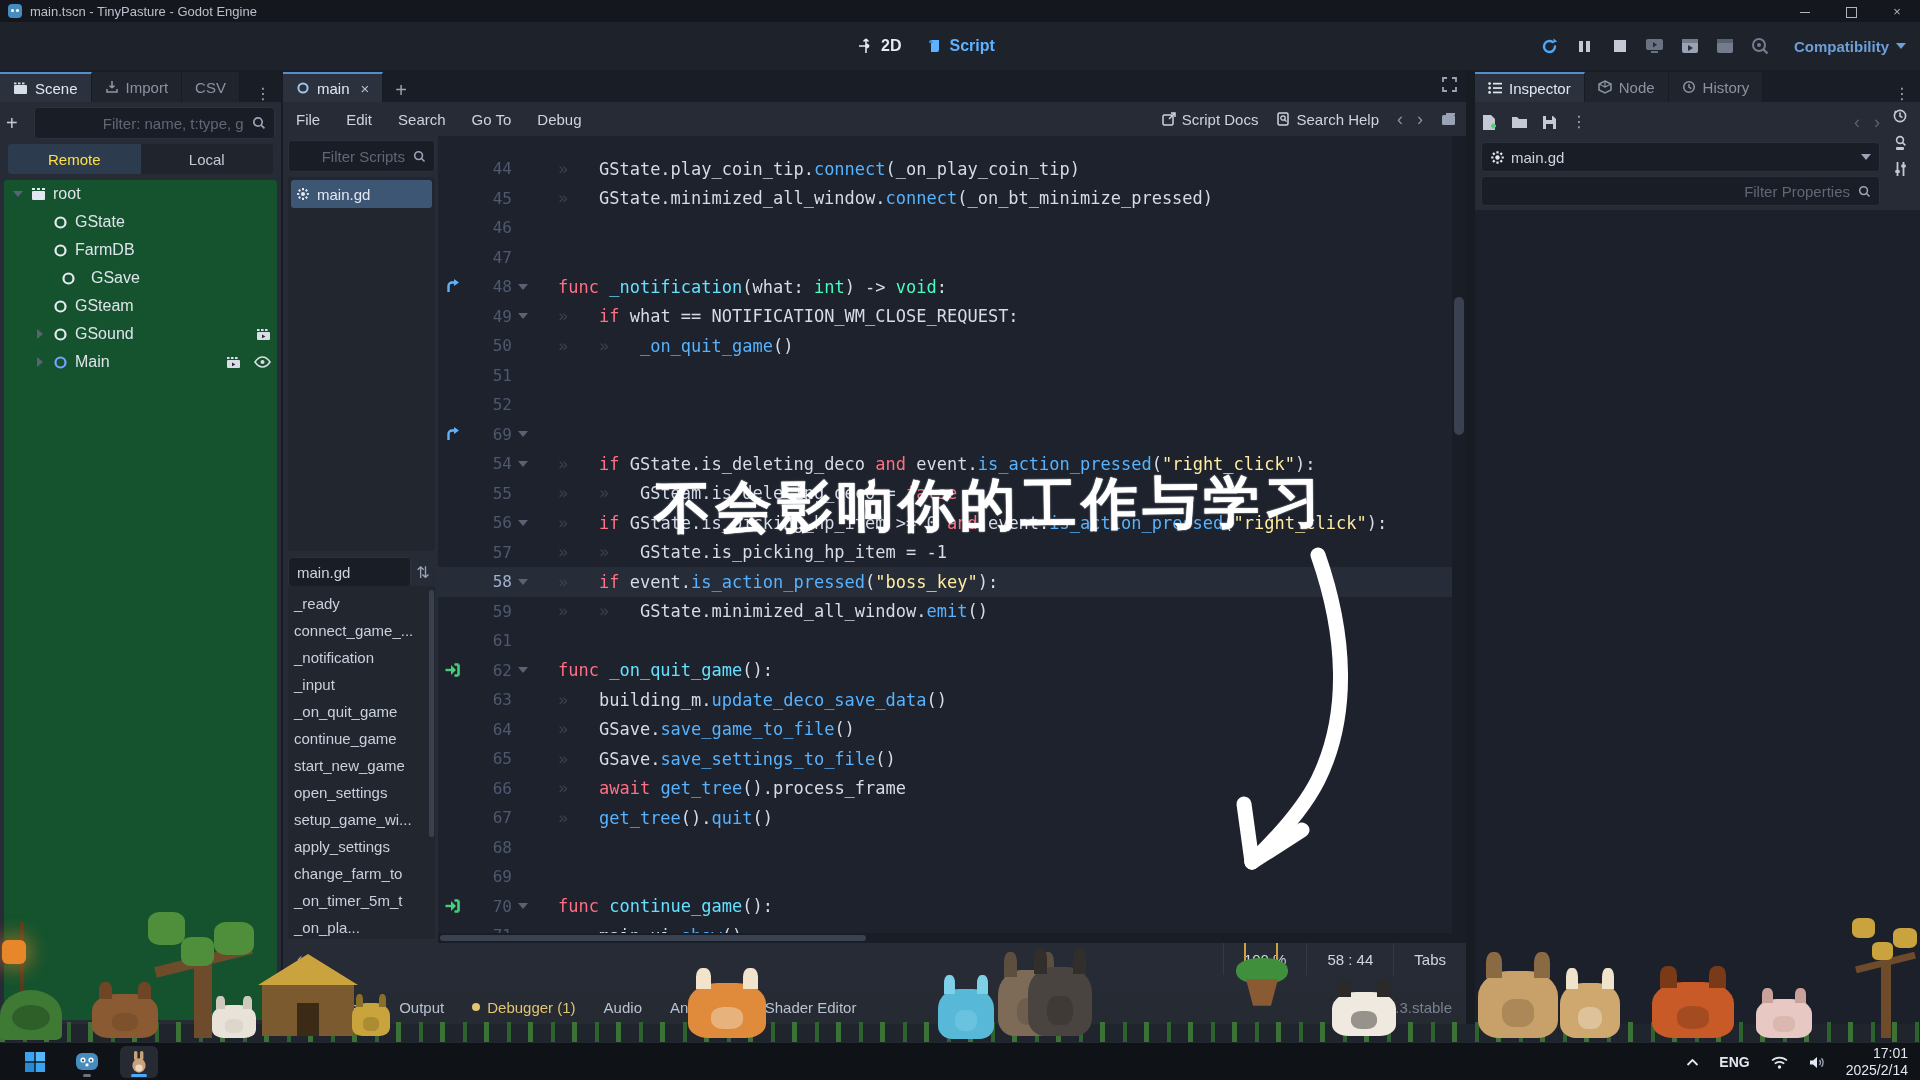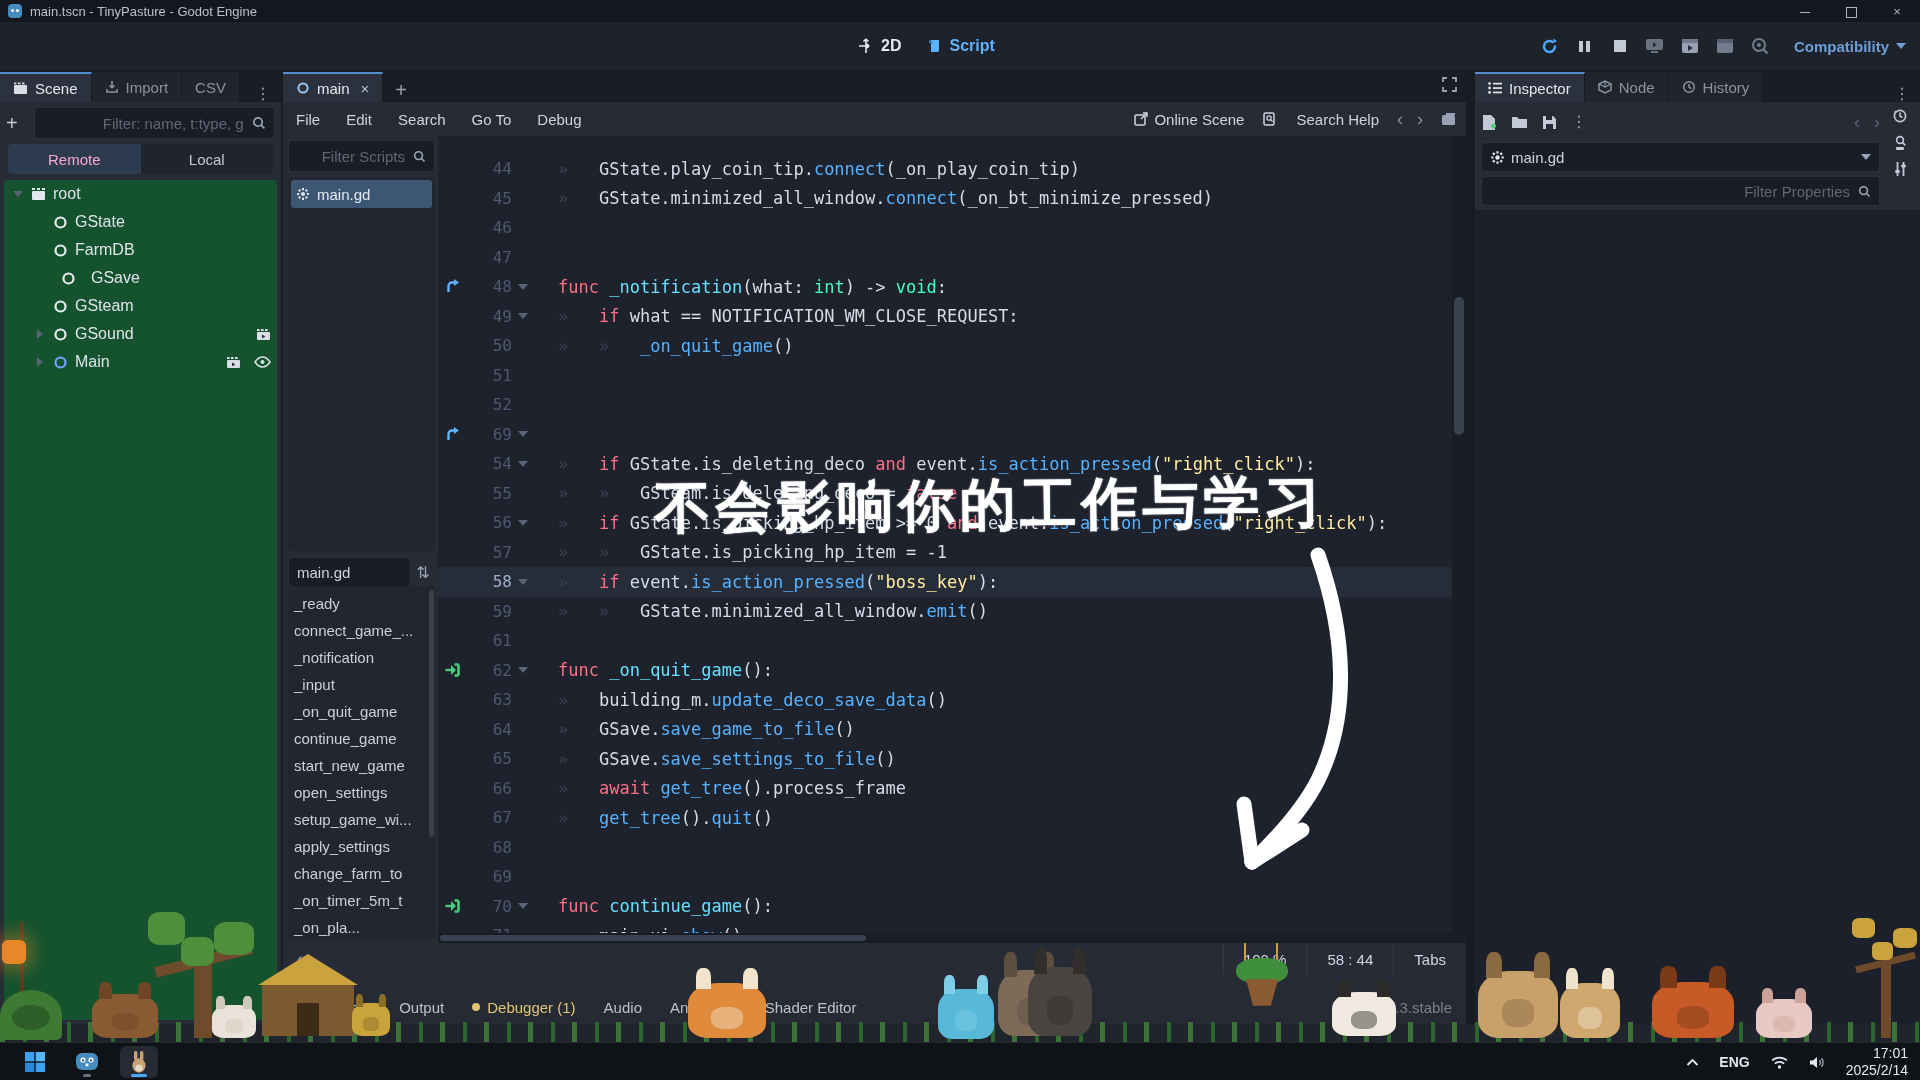--- a/index.html
+++ b/index.html
@@ -29,21 +29,21 @@
   .inp{background:#191d26;border:1px solid #2b313c;border-radius:4px;height:30px;display:flex;align-items:center;padding:0 8px;gap:6px;}
   .inp input{flex:1;background:transparent;border:0;outline:0;color:#cdd3df;font-size:15px;font-family:inherit;min-width:0;text-align:right;}
   .inp input::placeholder{color:#5f6776;}
   .dots{color:#9aa3b5;font-size:16px;line-height:1;font-family:"DejaVu Sans",sans-serif;}
   .tri-d{display:inline-block;width:0;height:0;border-left:5px solid transparent;border-right:5px solid transparent;border-top:6px solid #5a6375;}
   .tri-r{display:inline-block;width:0;height:0;border-top:5px solid transparent;border-bottom:5px solid transparent;border-left:6px solid #5a6375;}
   
   #leftdock{position:absolute;left:0;top:70px;width:281px;height:954px;background:#262b36;}
   #scenetb{position:absolute;left:6px;top:38px;width:269px;height:30px;display:flex;align-items:center;gap:8px;}
   #seg{position:absolute;left:8px;top:74px;width:265px;height:30px;display:flex;border-radius:4px;overflow:hidden;font-size:15px;}
-  #seg .s1{flex:1;background:#2d3b4e;color:#f9a8d4;display:flex;align-items:center;justify-content:center;}
+  #seg .s1{flex:1;background:#2d3b4e;color:#fde047;display:flex;align-items:center;justify-content:center;}
   #seg .s2{flex:1;background:#20242d;color:#c3cad6;display:flex;align-items:center;justify-content:center;}
   #tree{position:absolute;left:4px;top:110px;width:273px;bottom:4px;background:#14532d;border-radius:3px;overflow:hidden;}
   .trow{height:28px;display:flex;align-items:center;gap:7px;font-size:16px;color:#dfe4ec;padding-right:6px;}
   .trow .sp{flex:1;}
   .trow .exp{width:12px;display:flex;justify-content:center;}
   
   #sed{position:absolute;left:283px;top:70px;width:1183px;height:920px;background:#262b36;}
   #sed .tabbar{position:absolute;left:0;top:0;right:0;}
   #stabplus{color:#9aa3b5;font-size:20px;padding:0 12px;}
   #sfull{position:absolute;right:8px;top:6px;}
@@ -371,23 +371,23 @@
     <span class="mi">Edit</span>
     <span class="mi">Search</span>
     <span class="mi">Go To</span>
     <span class="mi">Debug</span>
     <span class="right">
       <span style="display:flex;align-items:center;gap:6px;">
         <svg width="14" height="14" viewBox="0 0 14 14">
             <rect x="1" y="3" width="10" height="10" rx="1.5" stroke="#ced4df" stroke-width="1.5" fill="none"></rect>
             <path d="M7 7l6-6M9 1h4v4" stroke="#ced4df" stroke-width="1.5" fill="none"></path>
           </svg>
-        <span>Online Scene</span>
-        </span>
-      <span style="display:flex;align-items:center;gap:20px;">
+        <span>Script Docs</span>
+        </span>
+      <span style="display:flex;align-items:center;gap:6px;">
         <svg width="14" height="15" viewBox="0 0 14 15">
             <rect x="2" y="1" width="10" height="12" rx="1.5" stroke="#ced4df" stroke-width="1.5" fill="none"></rect>
             <circle cx="7" cy="6" r="2.2" stroke="#ced4df" stroke-width="1.3" fill="none"></circle>
             <path d="M8.6 7.6l2 2" stroke="#ced4df" stroke-width="1.3"></path>
           </svg>
         <span>Search Help</span>
         </span>
       <span class="navs">
         <span>‹</span>
         <span>›</span>

